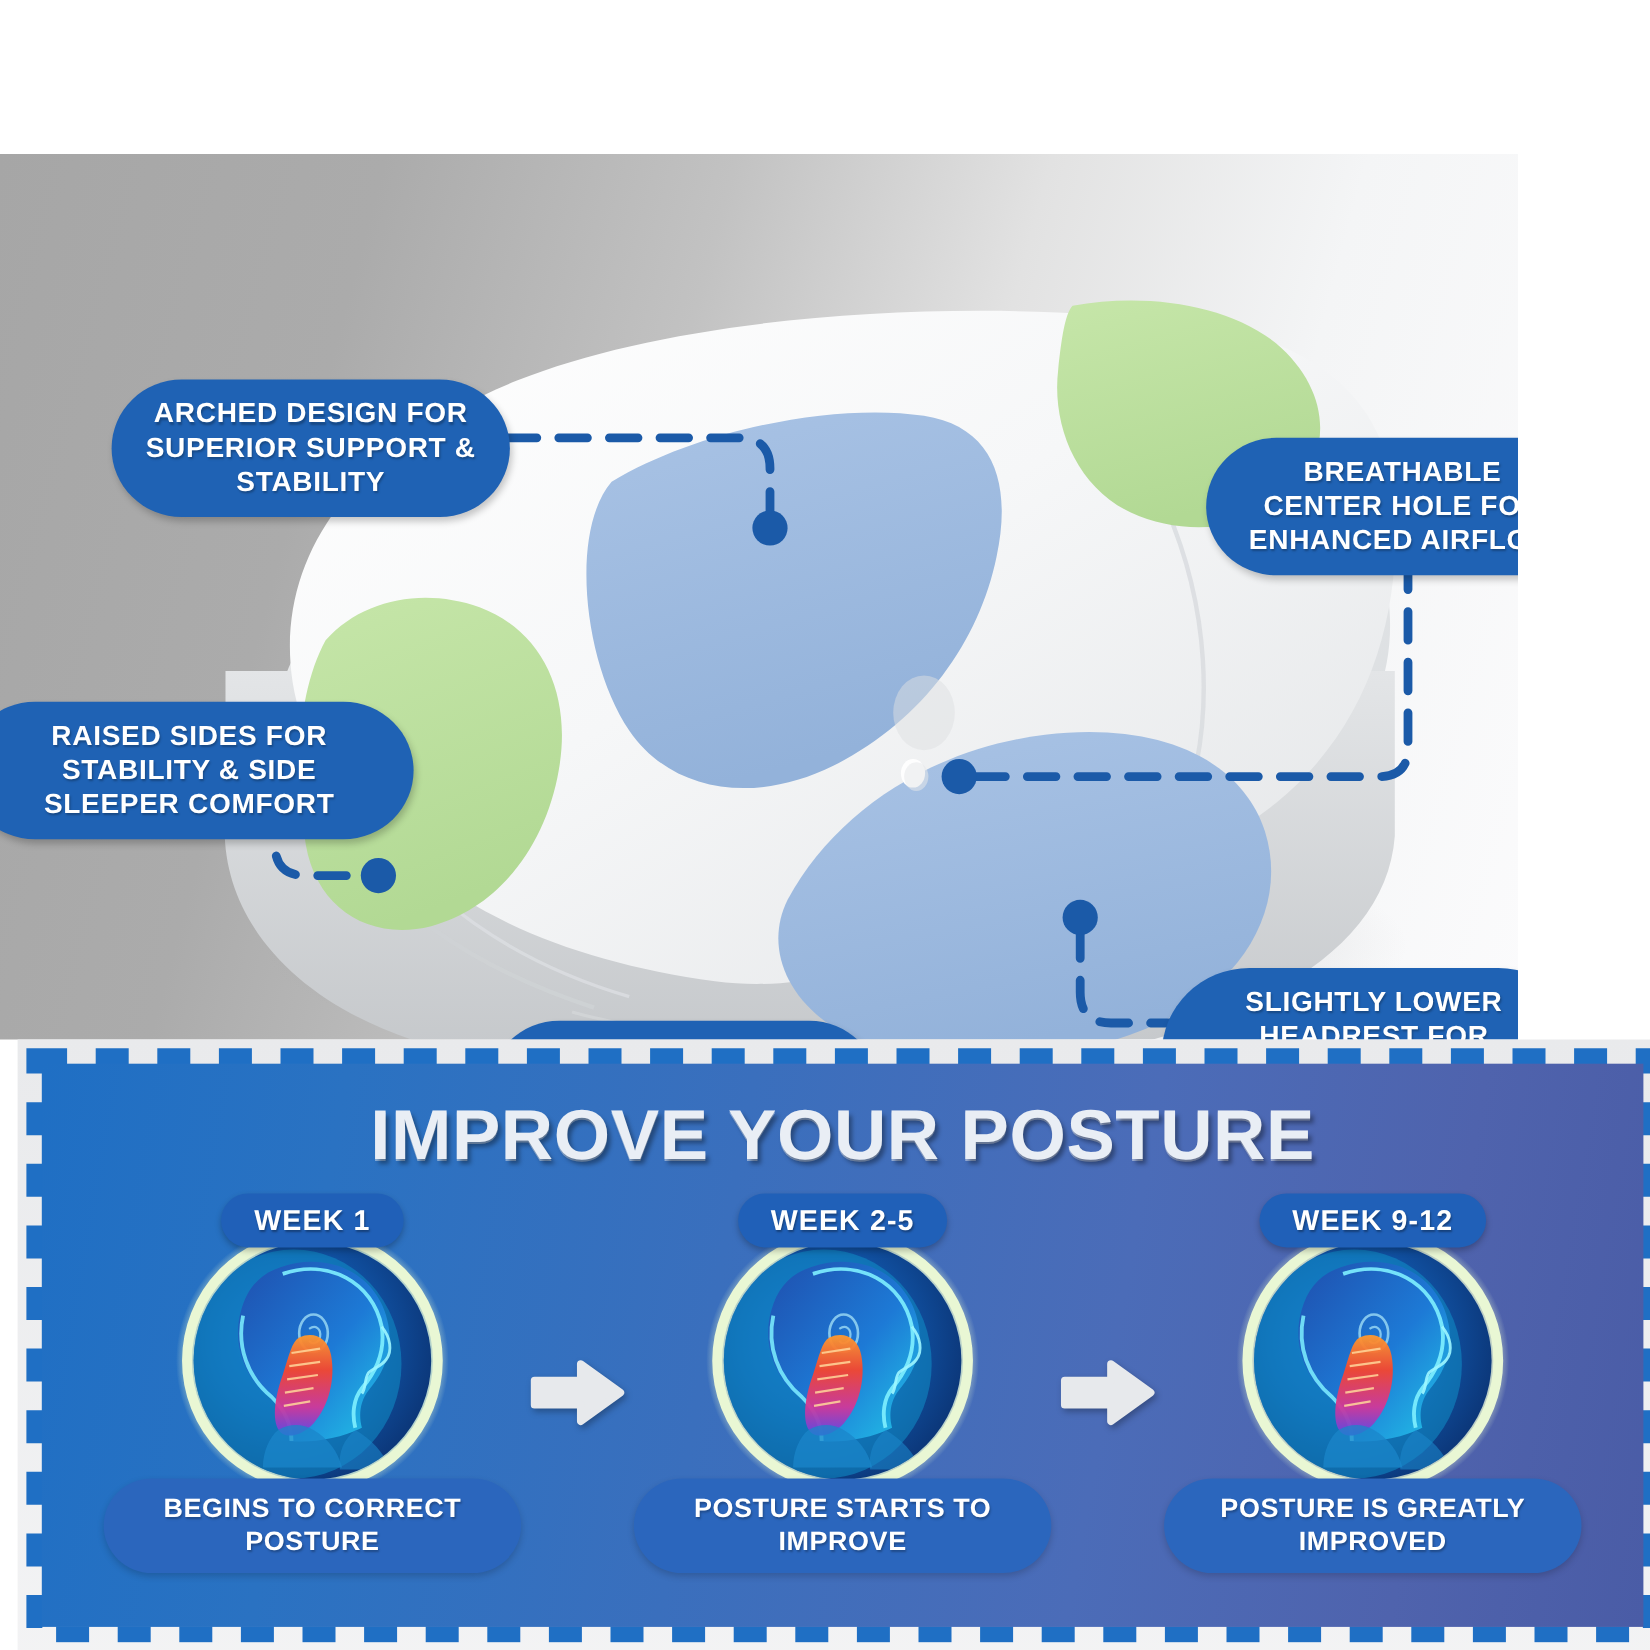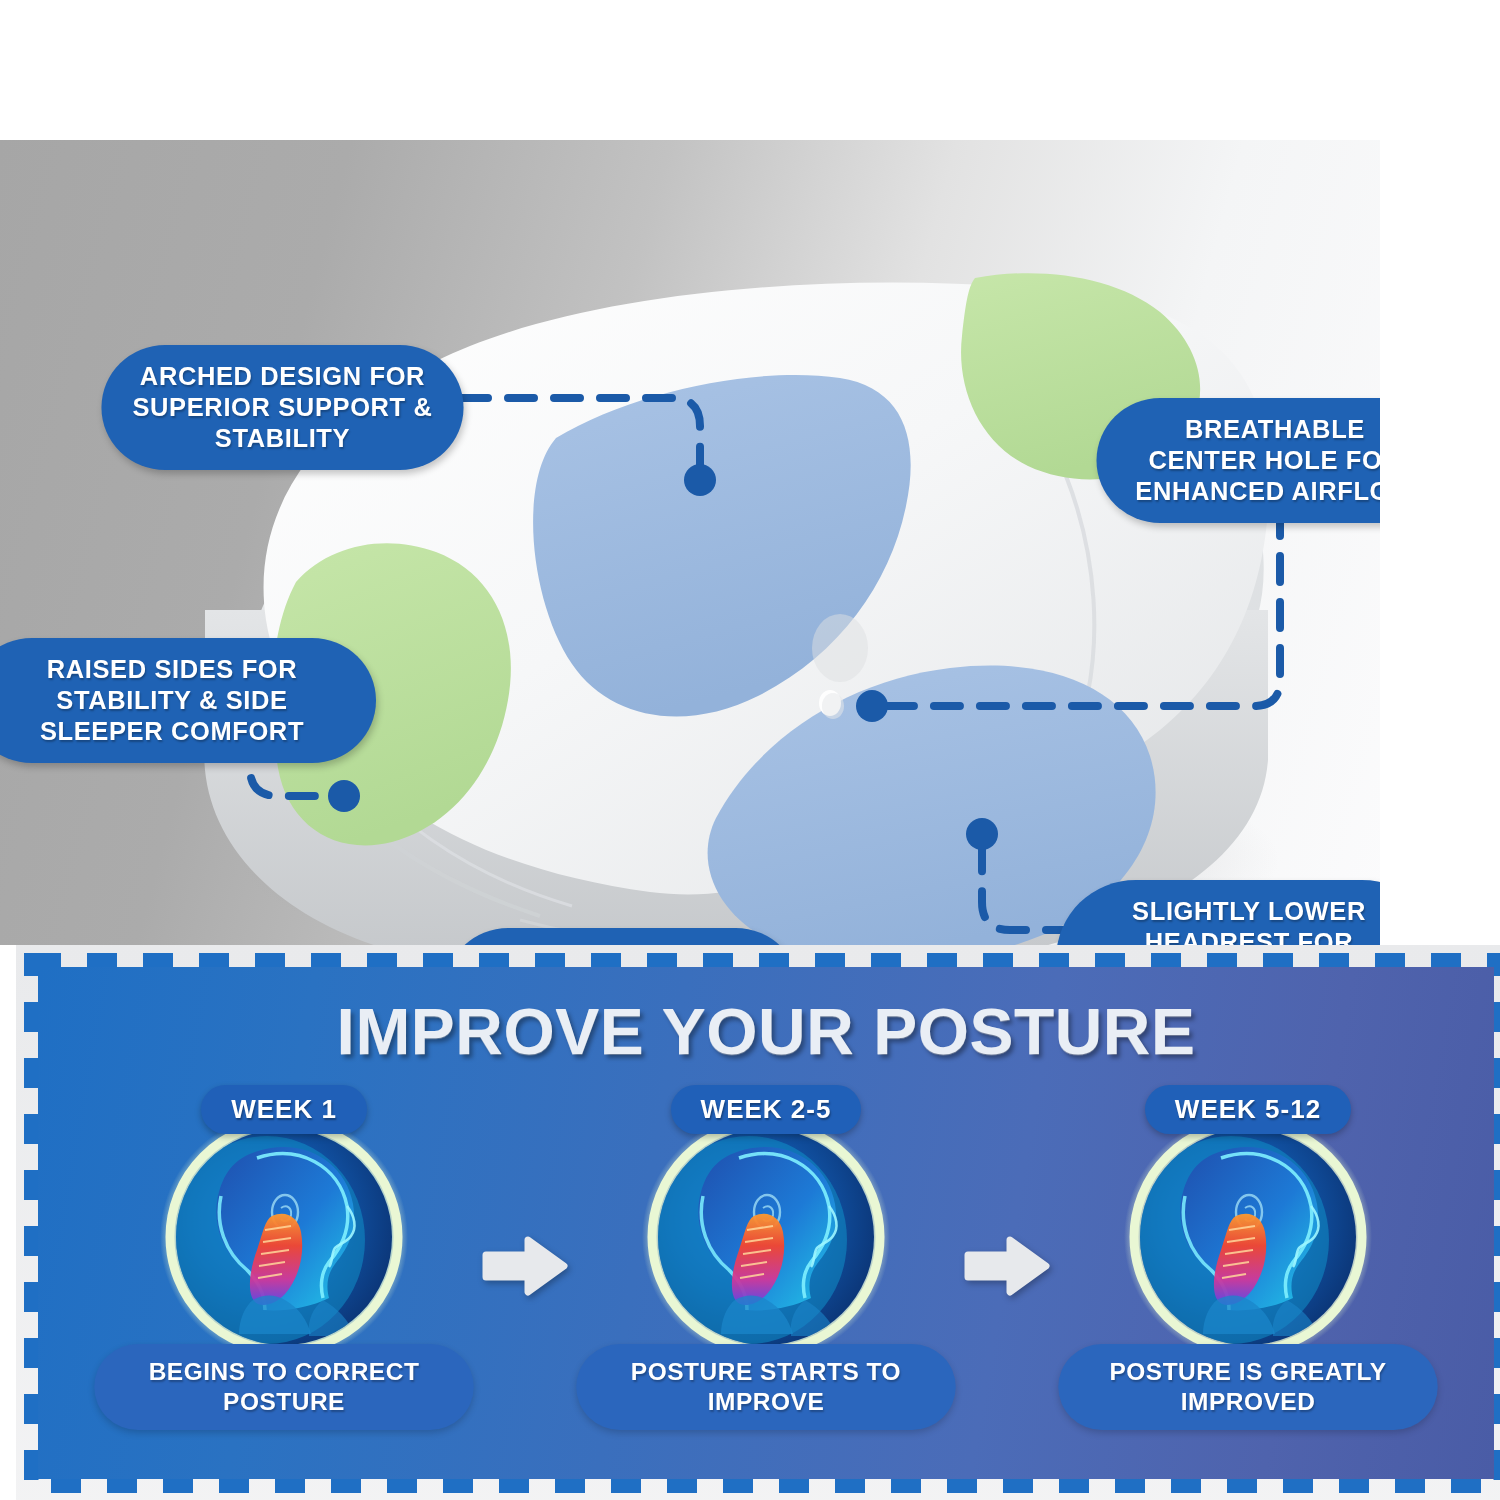--- a/index.html
+++ b/index.html
@@ -348,21 +348,21 @@
           <div class="cap-pill">POSTURE STARTS TO IMPROVE</div>
         </div>
 
         <div class="arrow-cell">
           <svg class="arrow-svg" viewBox="0 0 86 62">
             <path d="M4,20 L46,20 L46,5 L82,31 L46,57 L46,42 L4,42 Z" fill="#e7e9ec" stroke="#e7e9ec" stroke-width="7" stroke-linejoin="round"></path>
           </svg>
         </div>
 
         <div class="step">
-          <div class="week-badge">WEEK 5-12</div>
+          <div class="week-badge">WEEK 9-12</div>
           <div class="circle-holder">
             <svg class="neck-svg" viewBox="0 0 250 250">
               <circle cx="125" cy="125" r="124" fill="url(#ringGlow1)"></circle>
               <circle cx="125" cy="125" r="114" fill="none" stroke="#e9f7d4" stroke-width="9"></circle>
               <circle cx="125" cy="125" r="108" fill="url(#discBg1)"></circle>
               <g clip-path="url(#clipDisc1)">
                 <ellipse cx="108" cy="128" rx="98" ry="104" fill="#1190c9" opacity="0.55"></ellipse>
                 <path d="M96,40 C142,24 186,48 194,92 C199,121 186,140 176,152
                          C168,162 167,175 170,186 C150,196 124,200 104,198
                          C104,180 98,168 86,158 C62,140 52,108 60,80 C66,58 78,46 96,40 Z" fill="url(#headG1)"></path>

